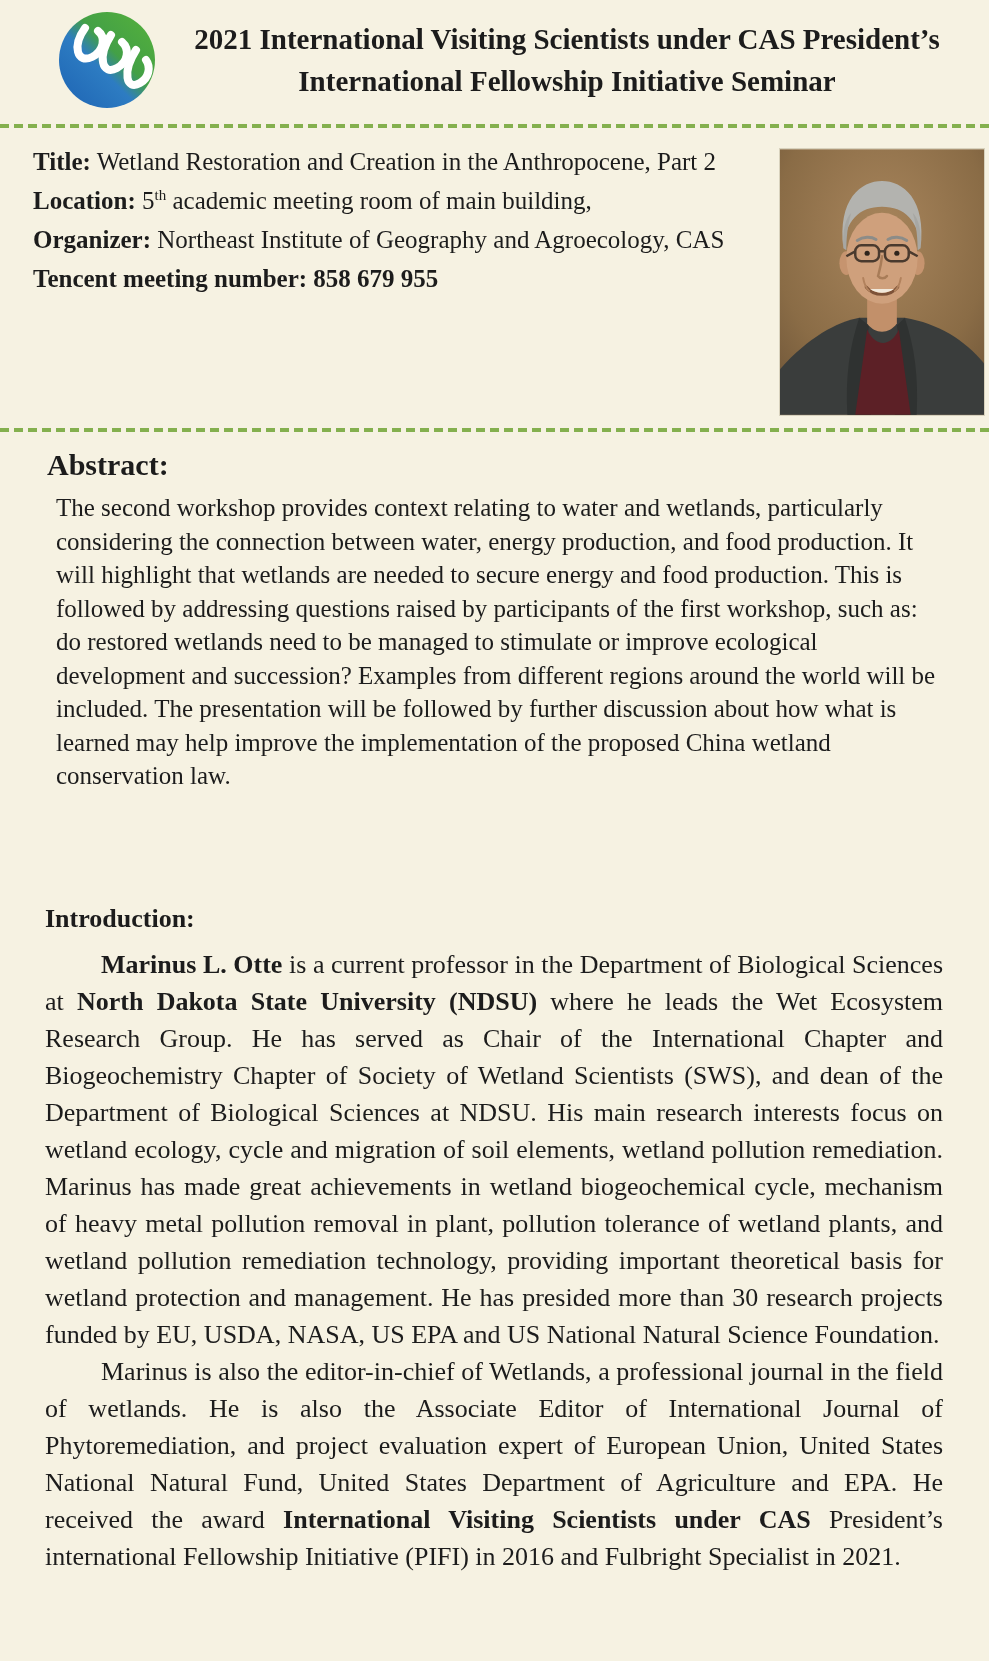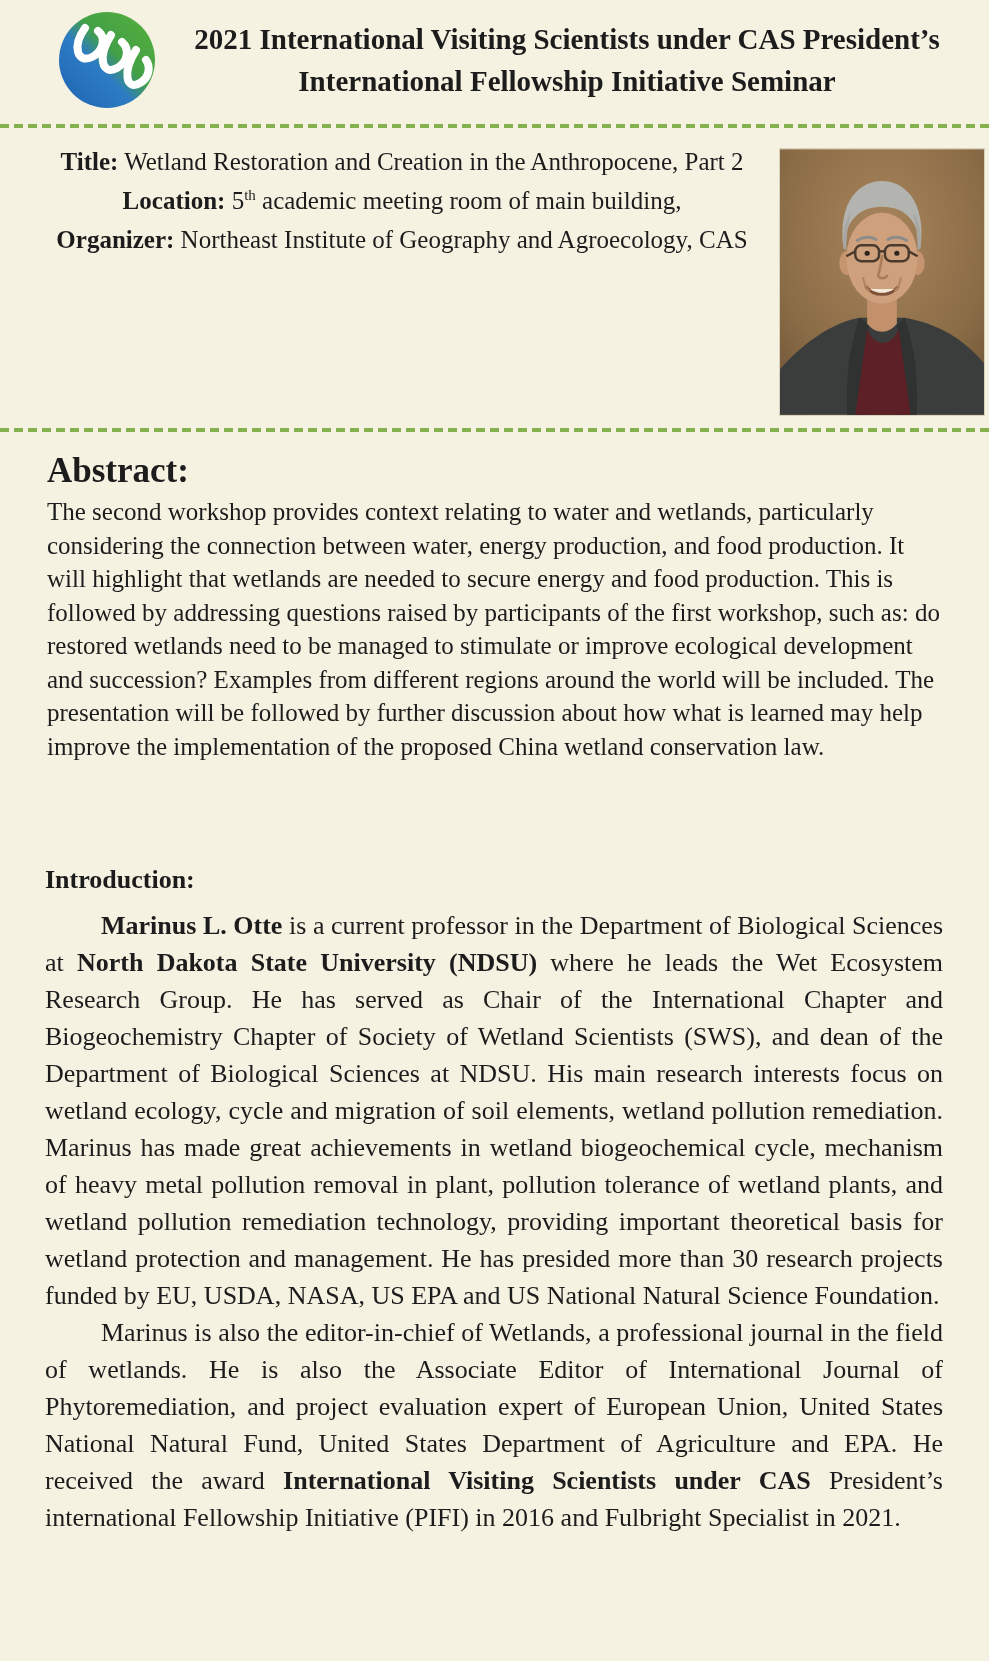--- a/index.html
+++ b/index.html
@@ -24,37 +24,37 @@
   .titles{flex:1;text-align:center;font-weight:bold;font-size:29px;line-height:42px;padding-right:14px;}
 
   
   .dashed{
     height:4px;width:100%;
     background:repeating-linear-gradient(90deg,var(--dash) 0 9px,transparent 9px 14px);
   }
   .dashed.top{margin-top:8px;}
 
   
-  .details{display:flex;padding:14px 0 12px 33px;text-align:center;}
+  .details{display:flex;padding:14px 0 12px 33px;}
   .details-text{flex:1;font-size:25px;line-height:39px;}
   .row .lbl{font-weight:bold;}
   .row.addr{padding-left:108px;}
   .row.tencent{font-weight:bold;}
   sup{font-size:60%;line-height:0;}
   .photo-frame{
     width:206px;height:268px;flex:0 0 auto;
     margin:6px 4px 0 8px;
     border:1px solid #d8d2bd;
   }
   .photo-frame svg{display:block;width:100%;height:100%;}
 
   
   .abstract{padding:10px 40px 0 47px;}
-  .abstract h2{font-size:35px;line-height:34px;margin:12px 0 7px;}
-  .abstract p{font-size:25px;line-height:33.5px;margin:0;max-width:902px;}
+  .abstract h2{font-size:30px;line-height:34px;margin:6px 0 7px;}
+  .abstract p{font-size:25px;line-height:33.5px;margin:9px;max-width:902px;}
 
   
   .introduction{padding:100px 46px 0 45px;}
   .introduction h2{font-size:26px;line-height:34px;margin:0 0 10px;}
   .introduction p{
     font-size:26px;line-height:37px;margin:0;
     text-align:justify;max-width:906px;
   }
   .introduction p{text-indent:56px;}
   b{font-weight:bold;}
@@ -92,20 +92,23 @@
   <div class="details">
     <div class="details-text">
       <div class="row">
         <span class="lbl">Title:</span><span> Wetland Restoration and Creation in the Anthropocene, Part 2</span>
       </div>
       <div class="row">
         <span class="lbl">Location:</span><span><span> 5</span><sup>th</sup><span> academic meeting room of main building,</span></span>
       </div>
       <div class="row">
         <span class="lbl">Organizer:</span><span> Northeast Institute of Geography and Agroecology, CAS</span>
+      </div>
+      <div class="row tencent">
+        <span class="lbl">Tencent meeting number:</span><span> 858 679 955</span>
       </div>
     </div>
 
     <div class="photo-frame">
       <svg viewBox="0 0 206 268" xmlns="http://www.w3.org/2000/svg" aria-hidden="true">
         <defs>
           <radialGradient id="pbg" cx="0.5" cy="0.32" r="0.95">
             <stop offset="0" stop-color="#a8855c"></stop>
             <stop offset="0.55" stop-color="#8a6c46"></stop>
             <stop offset="1" stop-color="#5e4830"></stop>

